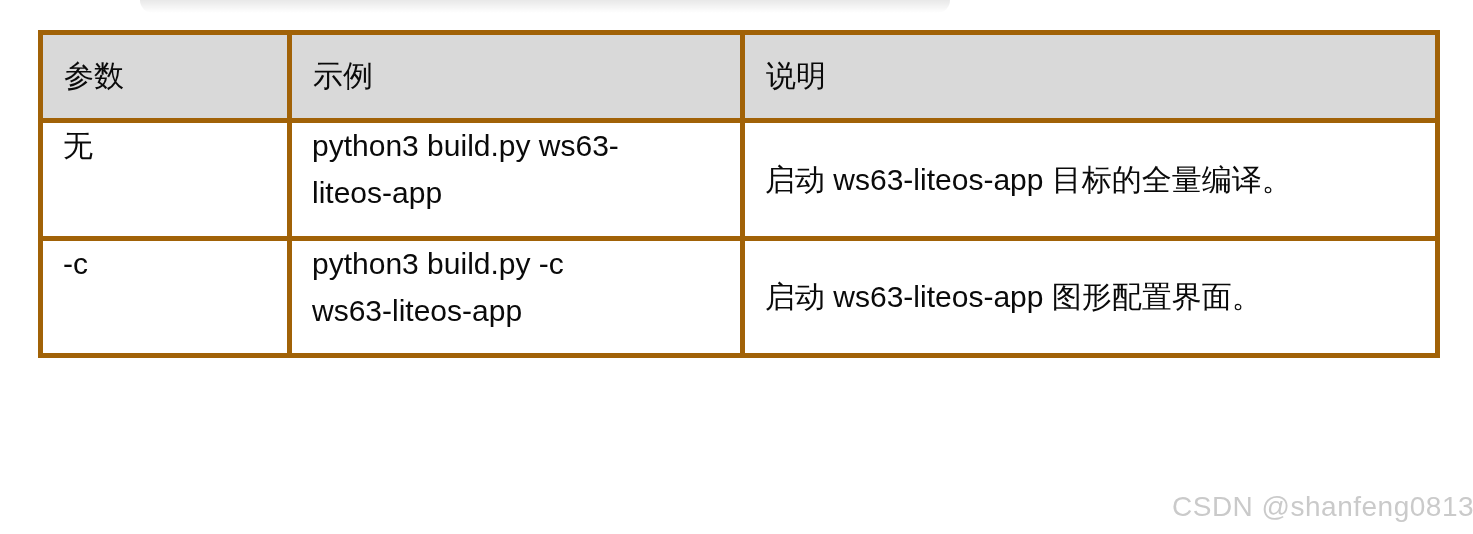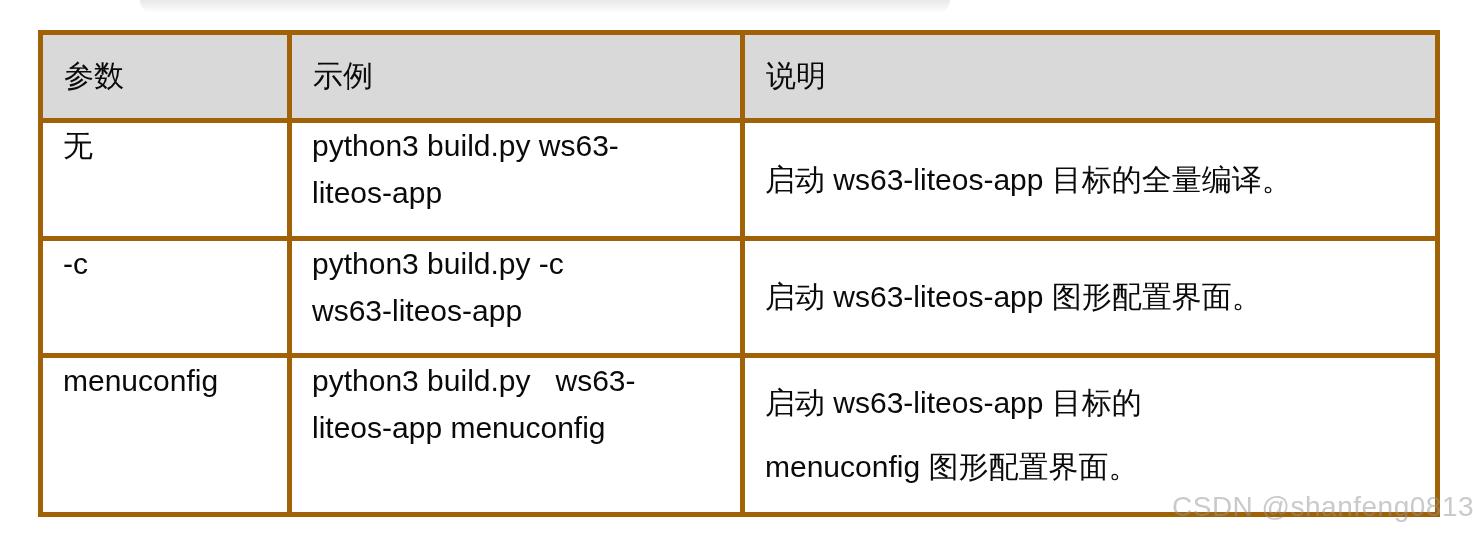--- a/index.html
+++ b/index.html
@@ -91,23 +91,16 @@
       <td class="cell-code">python3 build.py ws63-
 liteos-app</td>
       <td class="cell-desc">启动 ws63-liteos-app 目标的全量编译。</td>
     </tr>
     <tr class="row-2">
       <td class="cell-code">-c</td>
       <td class="cell-code">python3 build.py -c
 ws63-liteos-app</td>
       <td class="cell-desc">启动 ws63-liteos-app 图形配置界面。</td>
     </tr>
-    <tr class="row-3">
-      <td class="cell-code">menuconfig</td>
-      <td class="cell-code">python3 build.py   ws63-
-liteos-app menuconfig</td>
-      <td class="cell-desc spread">启动 ws63-liteos-app 目标的
-menuconfig 图形配置界面。</td>
-    </tr>
   </tbody>
 </table>
 
 <div class="watermark">CSDN @shanfeng0813</div>
 
 </body></html>

